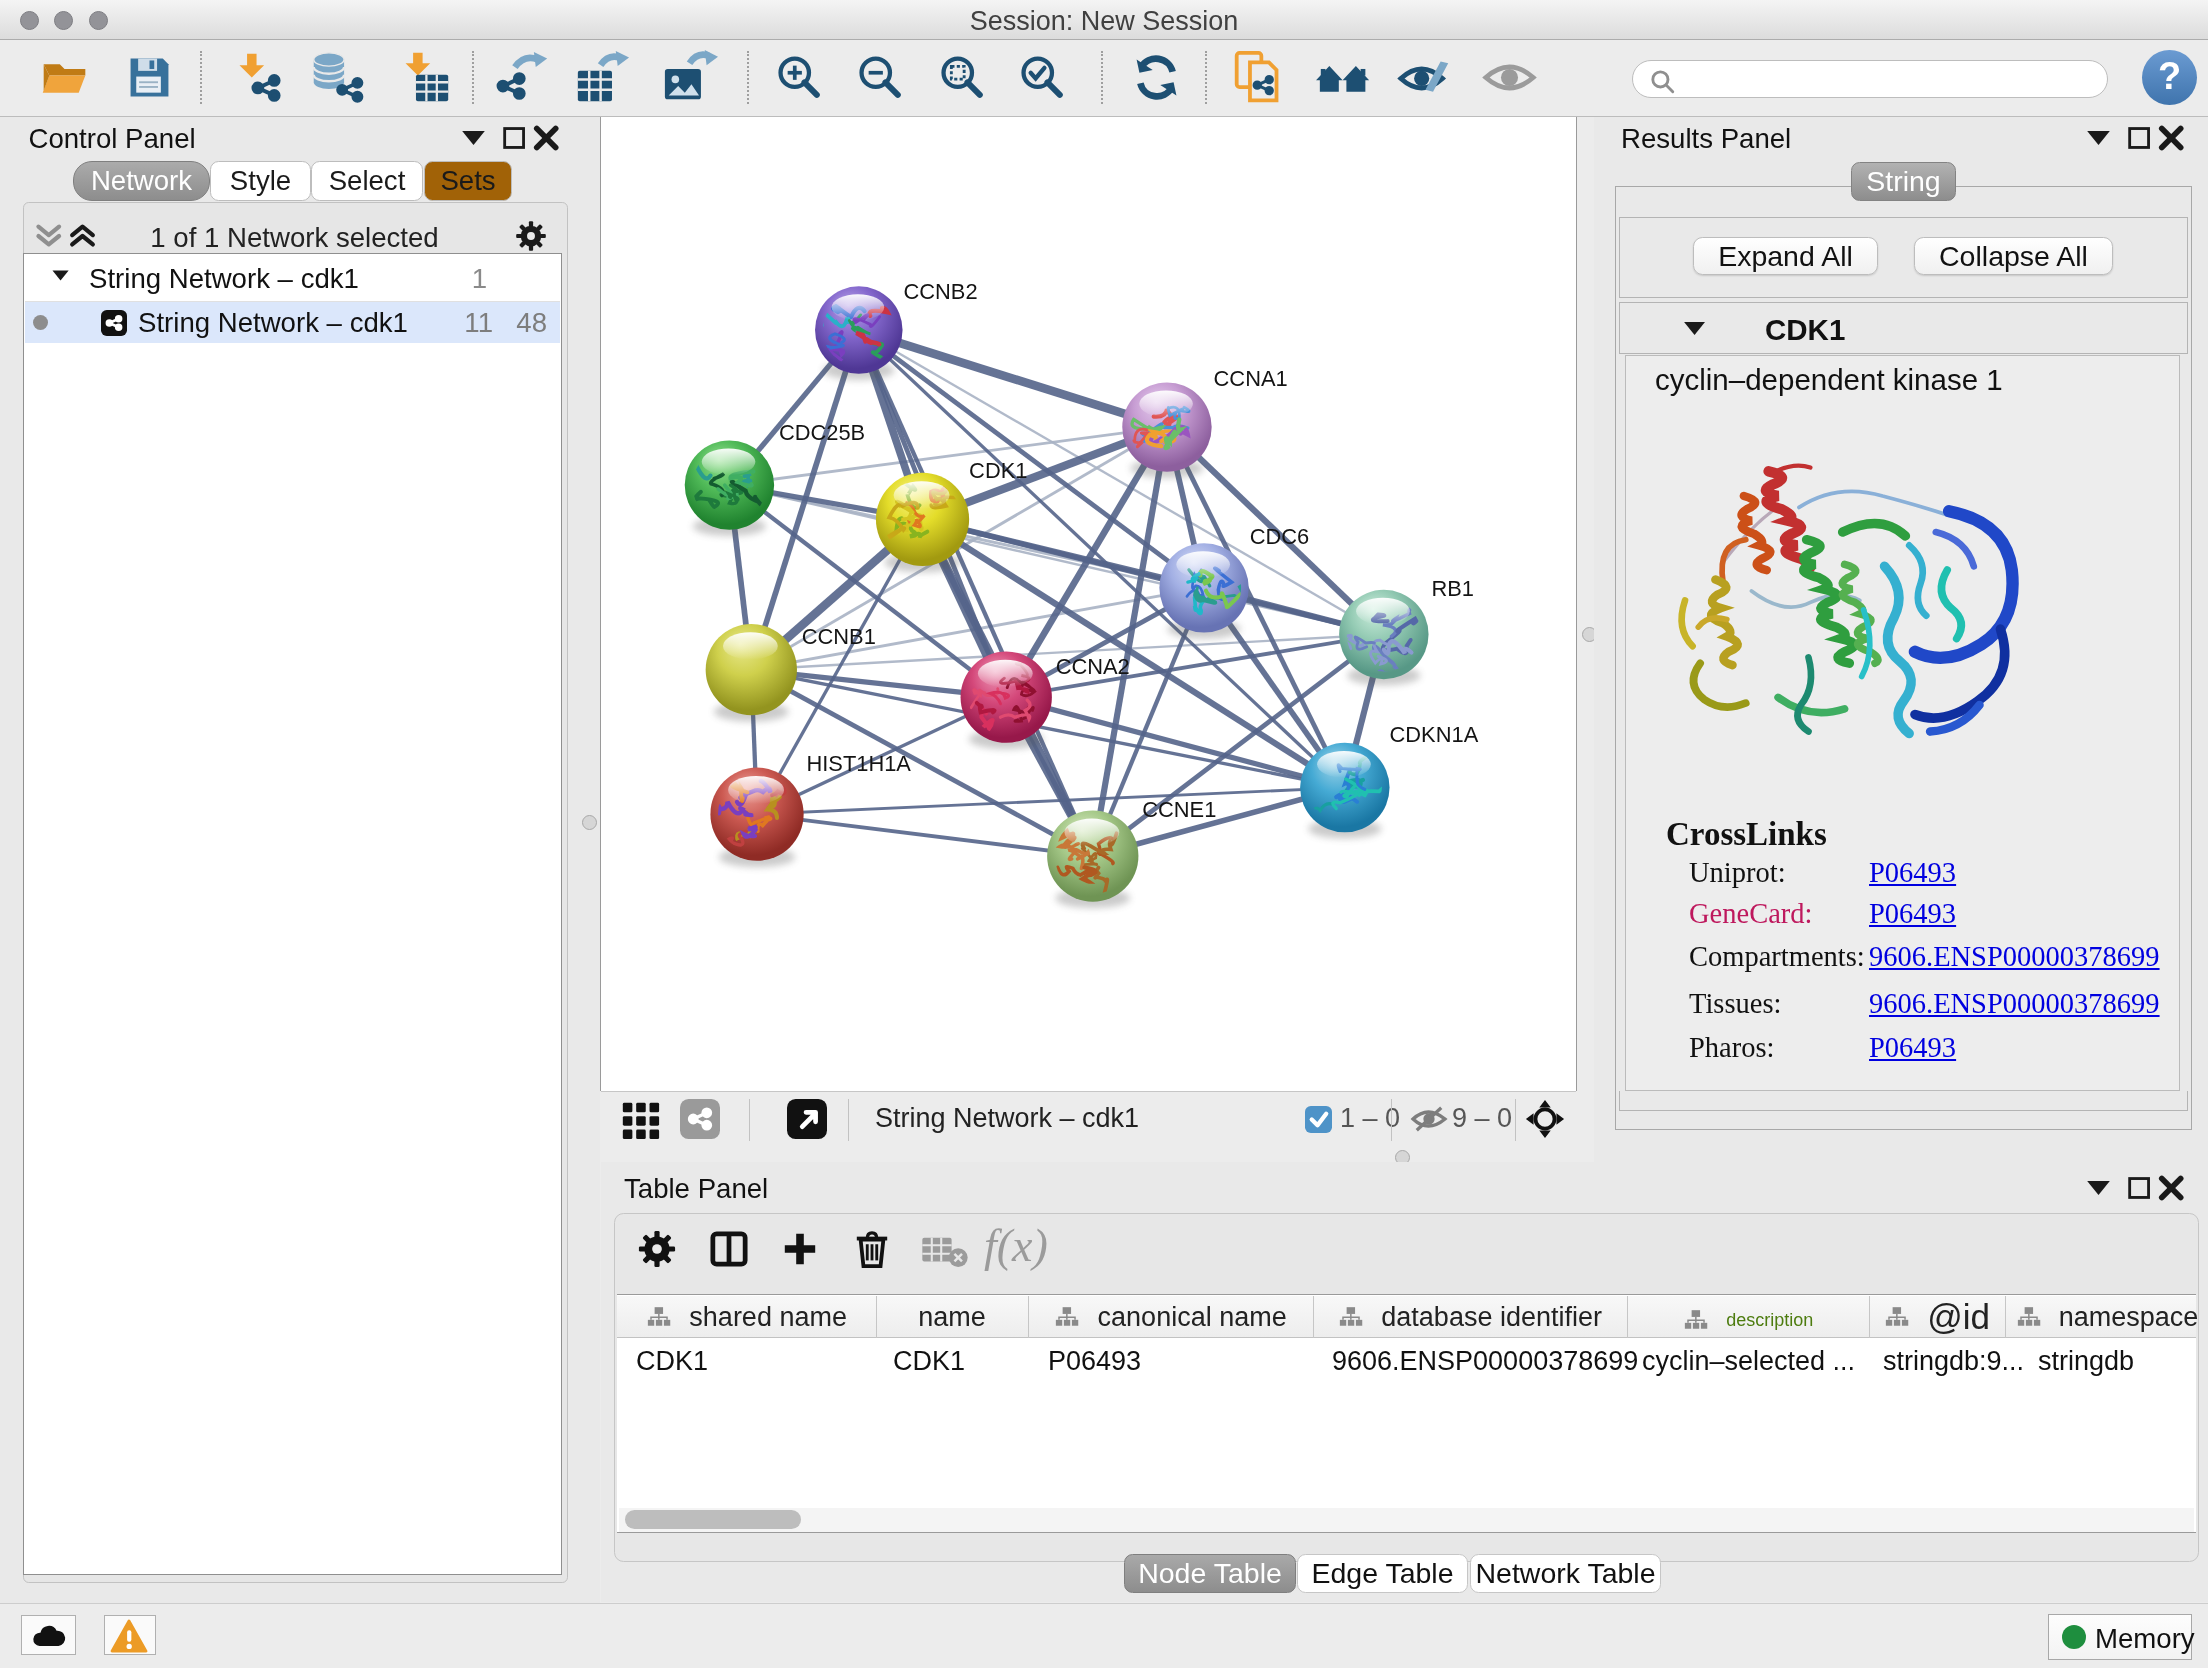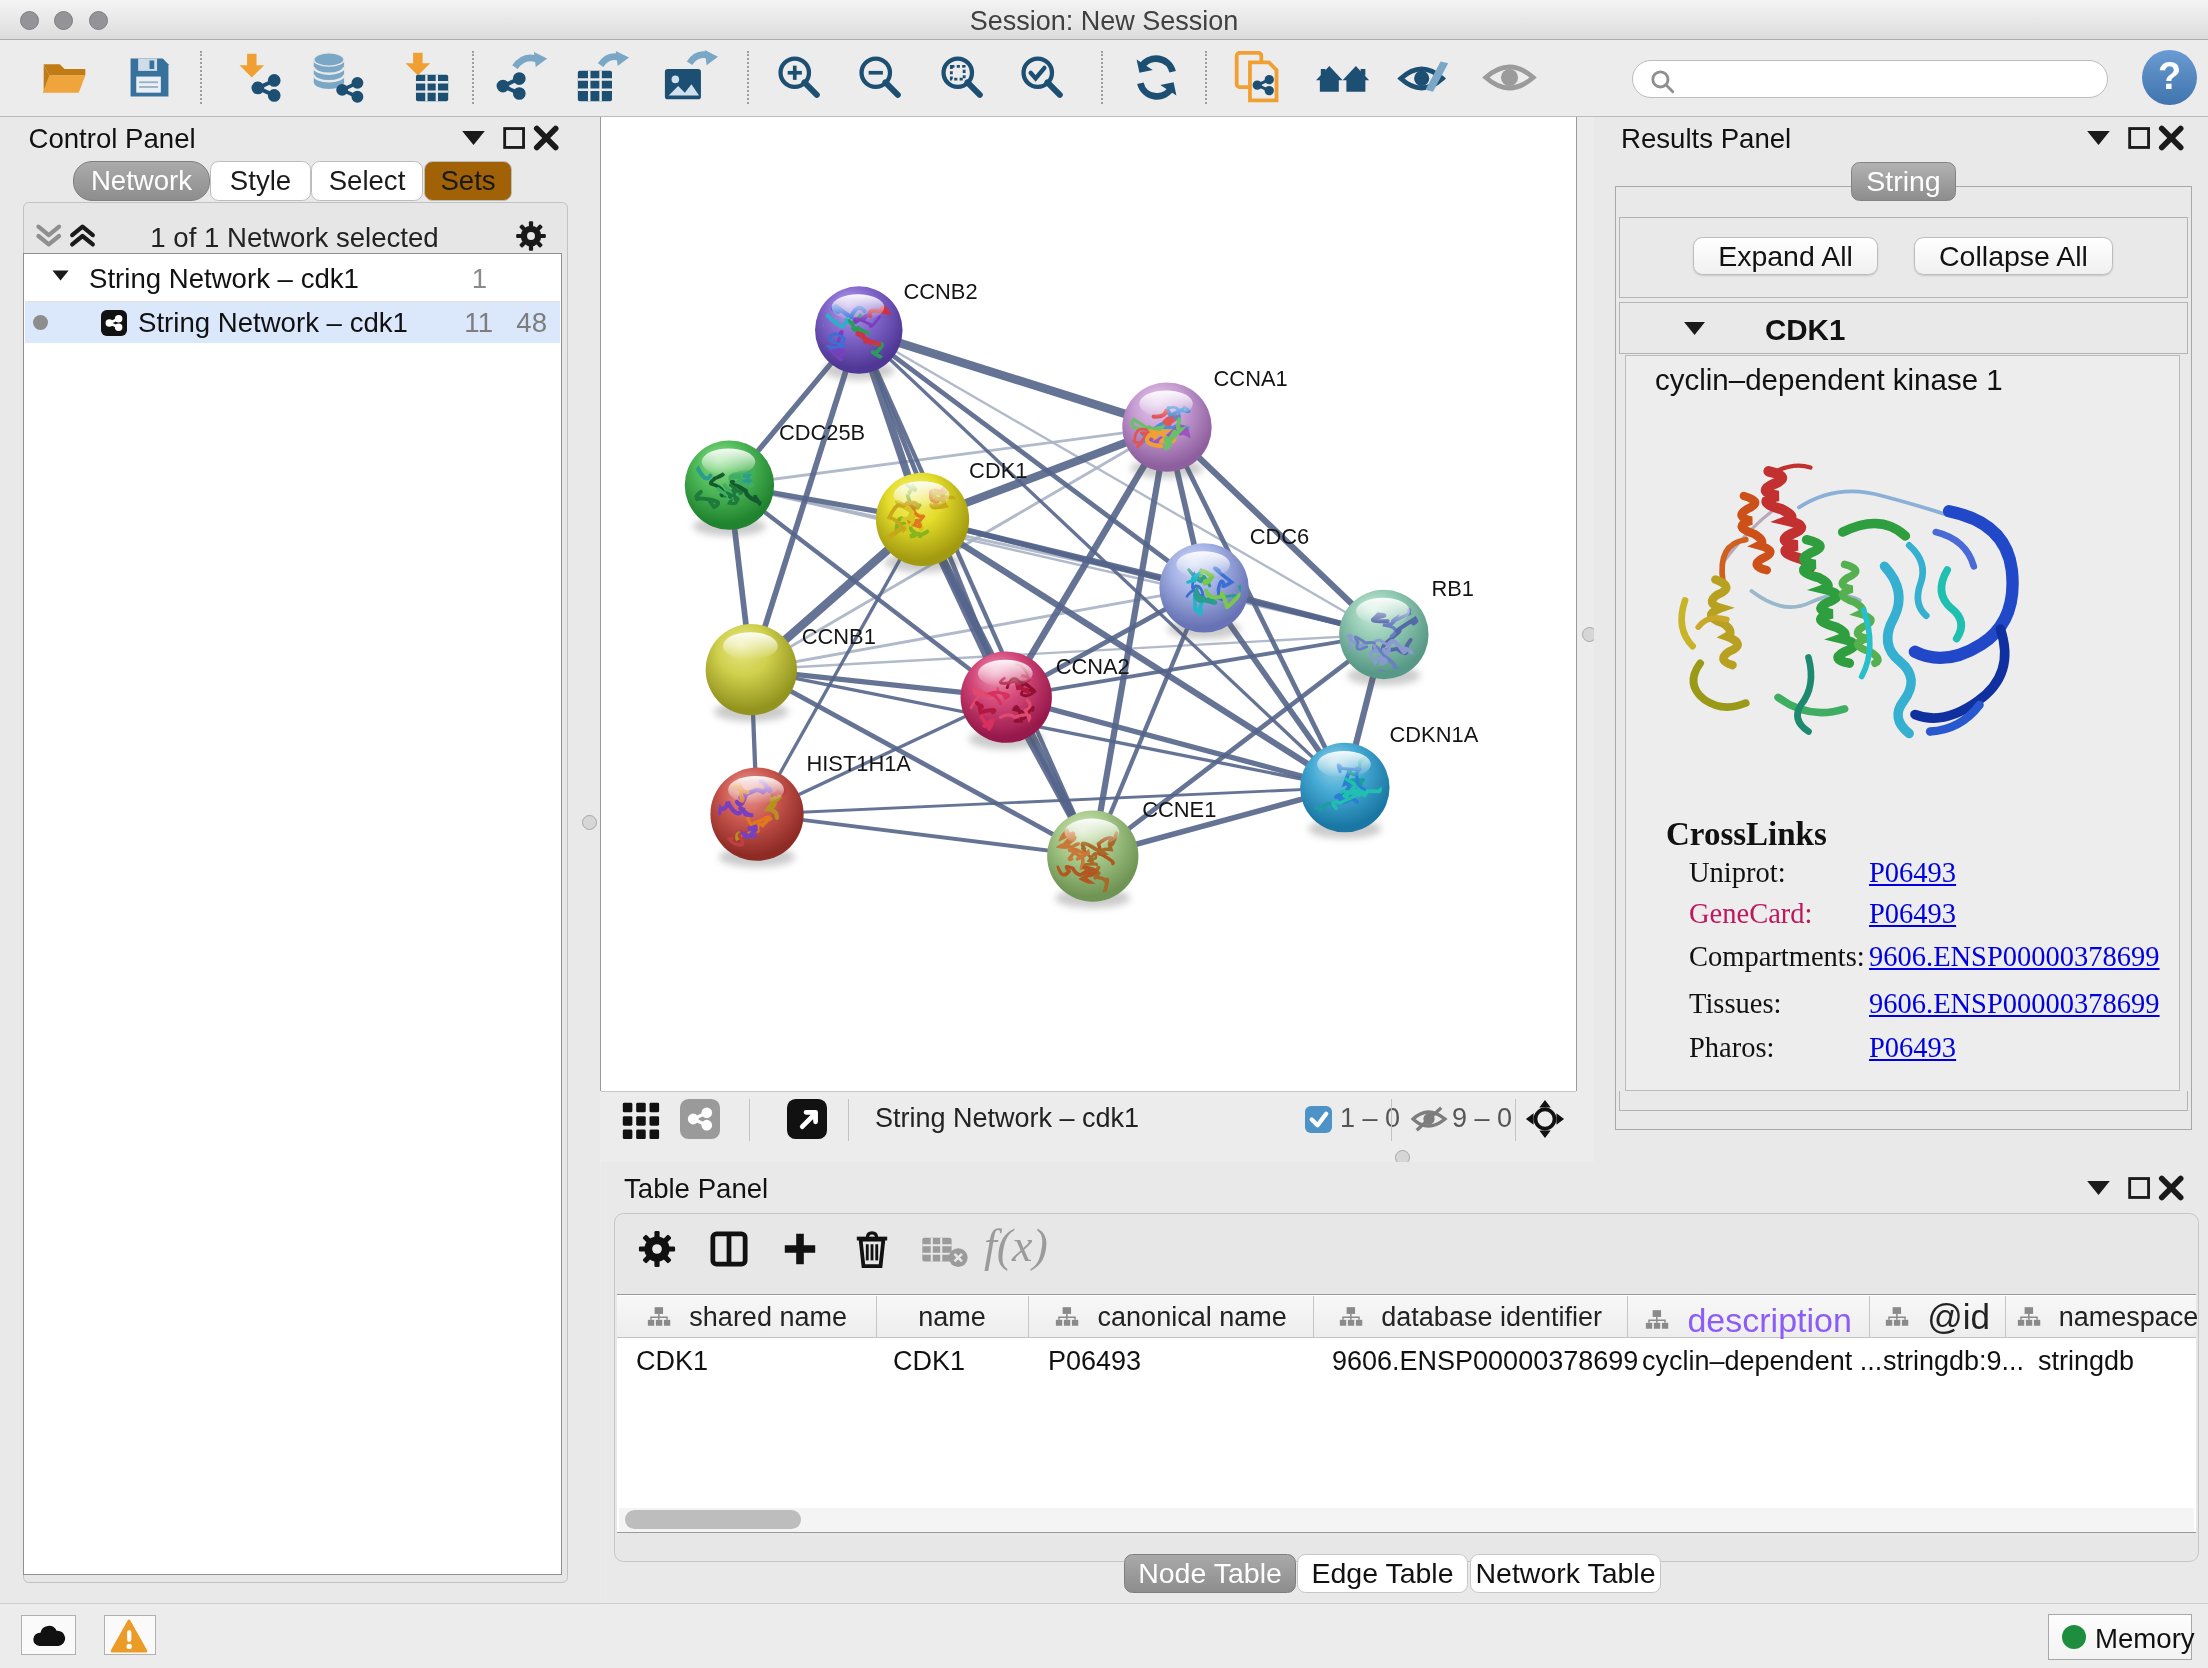--- a/index.html
+++ b/index.html
@@ -725,21 +725,21 @@
         <rect x="10.549999999999999" y="15.5" width="6.75" height="6.3"></rect>
         <rect x="19.099999999999998" y="15.5" width="6.75" height="6.3"></rect>
         <g stroke="#8a8a8a" stroke-width="1.6" fill="none">
           <path d="M13.700000000000001 9.2 v3.6 M5.33 15.5 v-2.6999999999999997 h17.099999999999998 v2.6999999999999997 M13.700000000000001 12.799999999999999 v2.6999999999999997"></path>
         </g>
       </g>
     </svg>
     <span style="width:13.3px"></span>
     <span>database identifier</span>
   </div>
-<div class="abs" style="left:1627px;top:1296px;width:242px;height:48px;display:flex;align-items:center;justify-content:center;font-size:34px;color:#8b5cf6">
+<div class="abs" style="left:1627px;top:1296px;width:242px;height:48px;display:flex;align-items:center;justify-content:center;font-size:18px;color:#4d7c0f">
     <svg width="30" height="25" viewBox="0 0 32 26" style="">
       <g fill="#8a8a8a">
         <rect x="9.2" y="2" width="9.0" height="7.2"></rect>
         <rect x="2" y="15.5" width="6.75" height="6.3"></rect>
         <rect x="10.549999999999999" y="15.5" width="6.75" height="6.3"></rect>
         <rect x="19.099999999999998" y="15.5" width="6.75" height="6.3"></rect>
         <g stroke="#8a8a8a" stroke-width="1.6" fill="none">
           <path d="M13.700000000000001 9.2 v3.6 M5.33 15.5 v-2.6999999999999997 h17.099999999999998 v2.6999999999999997 M13.700000000000001 12.799999999999999 v2.6999999999999997"></path>
         </g>
       </g>
@@ -774,21 +774,21 @@
         </g>
       </g>
     </svg>
     <span style="width:13.3px"></span>
     <span>namespace</span>
   </div>
 <div class="abs" style="left:636px;top:1346px;font-size:27px;color:#111">CDK1</div>
 <div class="abs" style="left:893px;top:1346px;font-size:27px;color:#111">CDK1</div>
 <div class="abs" style="left:1048px;top:1346px;font-size:27px;color:#111">P06493</div>
 <div class="abs" style="left:1332px;top:1346px;font-size:27px;color:#111">9606.ENSP00000378699</div>
-<div class="abs" style="left:1642px;top:1346px;font-size:27px;color:#111">cyclin–dependent ...</div>
+<div class="abs" style="left:1642px;top:1346px;font-size:27px;color:#111">cyclin–selected ...</div>
 <div class="abs" style="left:1883px;top:1346px;font-size:27px;color:#111">stringdb:9...</div>
 <div class="abs" style="left:2038px;top:1346px;font-size:27px;color:#111">stringdb</div>
 <div class="abs" style="left:619px;top:1508px;width:1575px;height:24px;background:#f4f4f4"></div>
 <div class="abs" style="left:625px;top:1510px;width:176px;height:19px;background:#bdbdbd;border-radius:9.5px"></div>
 <div class="abs" style="left:1124px;top:1554px;width:172px;height:39px;background:linear-gradient(#a9a9a9,#8d8d8d);color:#fff;border:1px solid #7f7f7f;border-radius:8.6px;font-size:28.5px;text-align:center;line-height:37px">Node Table</div>
 <div class="abs" style="left:1297px;top:1554px;width:171px;height:39px;background:#fff;color:#111;border:1px solid #c6c6c6;border-radius:8.6px;font-size:28.5px;text-align:center;line-height:37px">Edge Table</div>
 <div class="abs" style="left:1470px;top:1554px;width:191px;height:39px;background:#fff;color:#111;border:1px solid #c6c6c6;border-radius:8.6px;font-size:28.5px;text-align:center;line-height:37px">Network Table</div>
 <div class="abs" style="left:0;top:1603px;width:2208px;height:66px;background:#ececec;border-top:1px solid #cdcdcd"></div>
 <div class="abs" style="left:21px;top:1615px;width:55px;height:40px;background:#fafafa;border:1.9px solid #b0b0b0"></div>
 <div class="abs" style="left:29.5px;top:1623px"><svg width="38" height="27" viewBox="0 0 40 28" style="">

